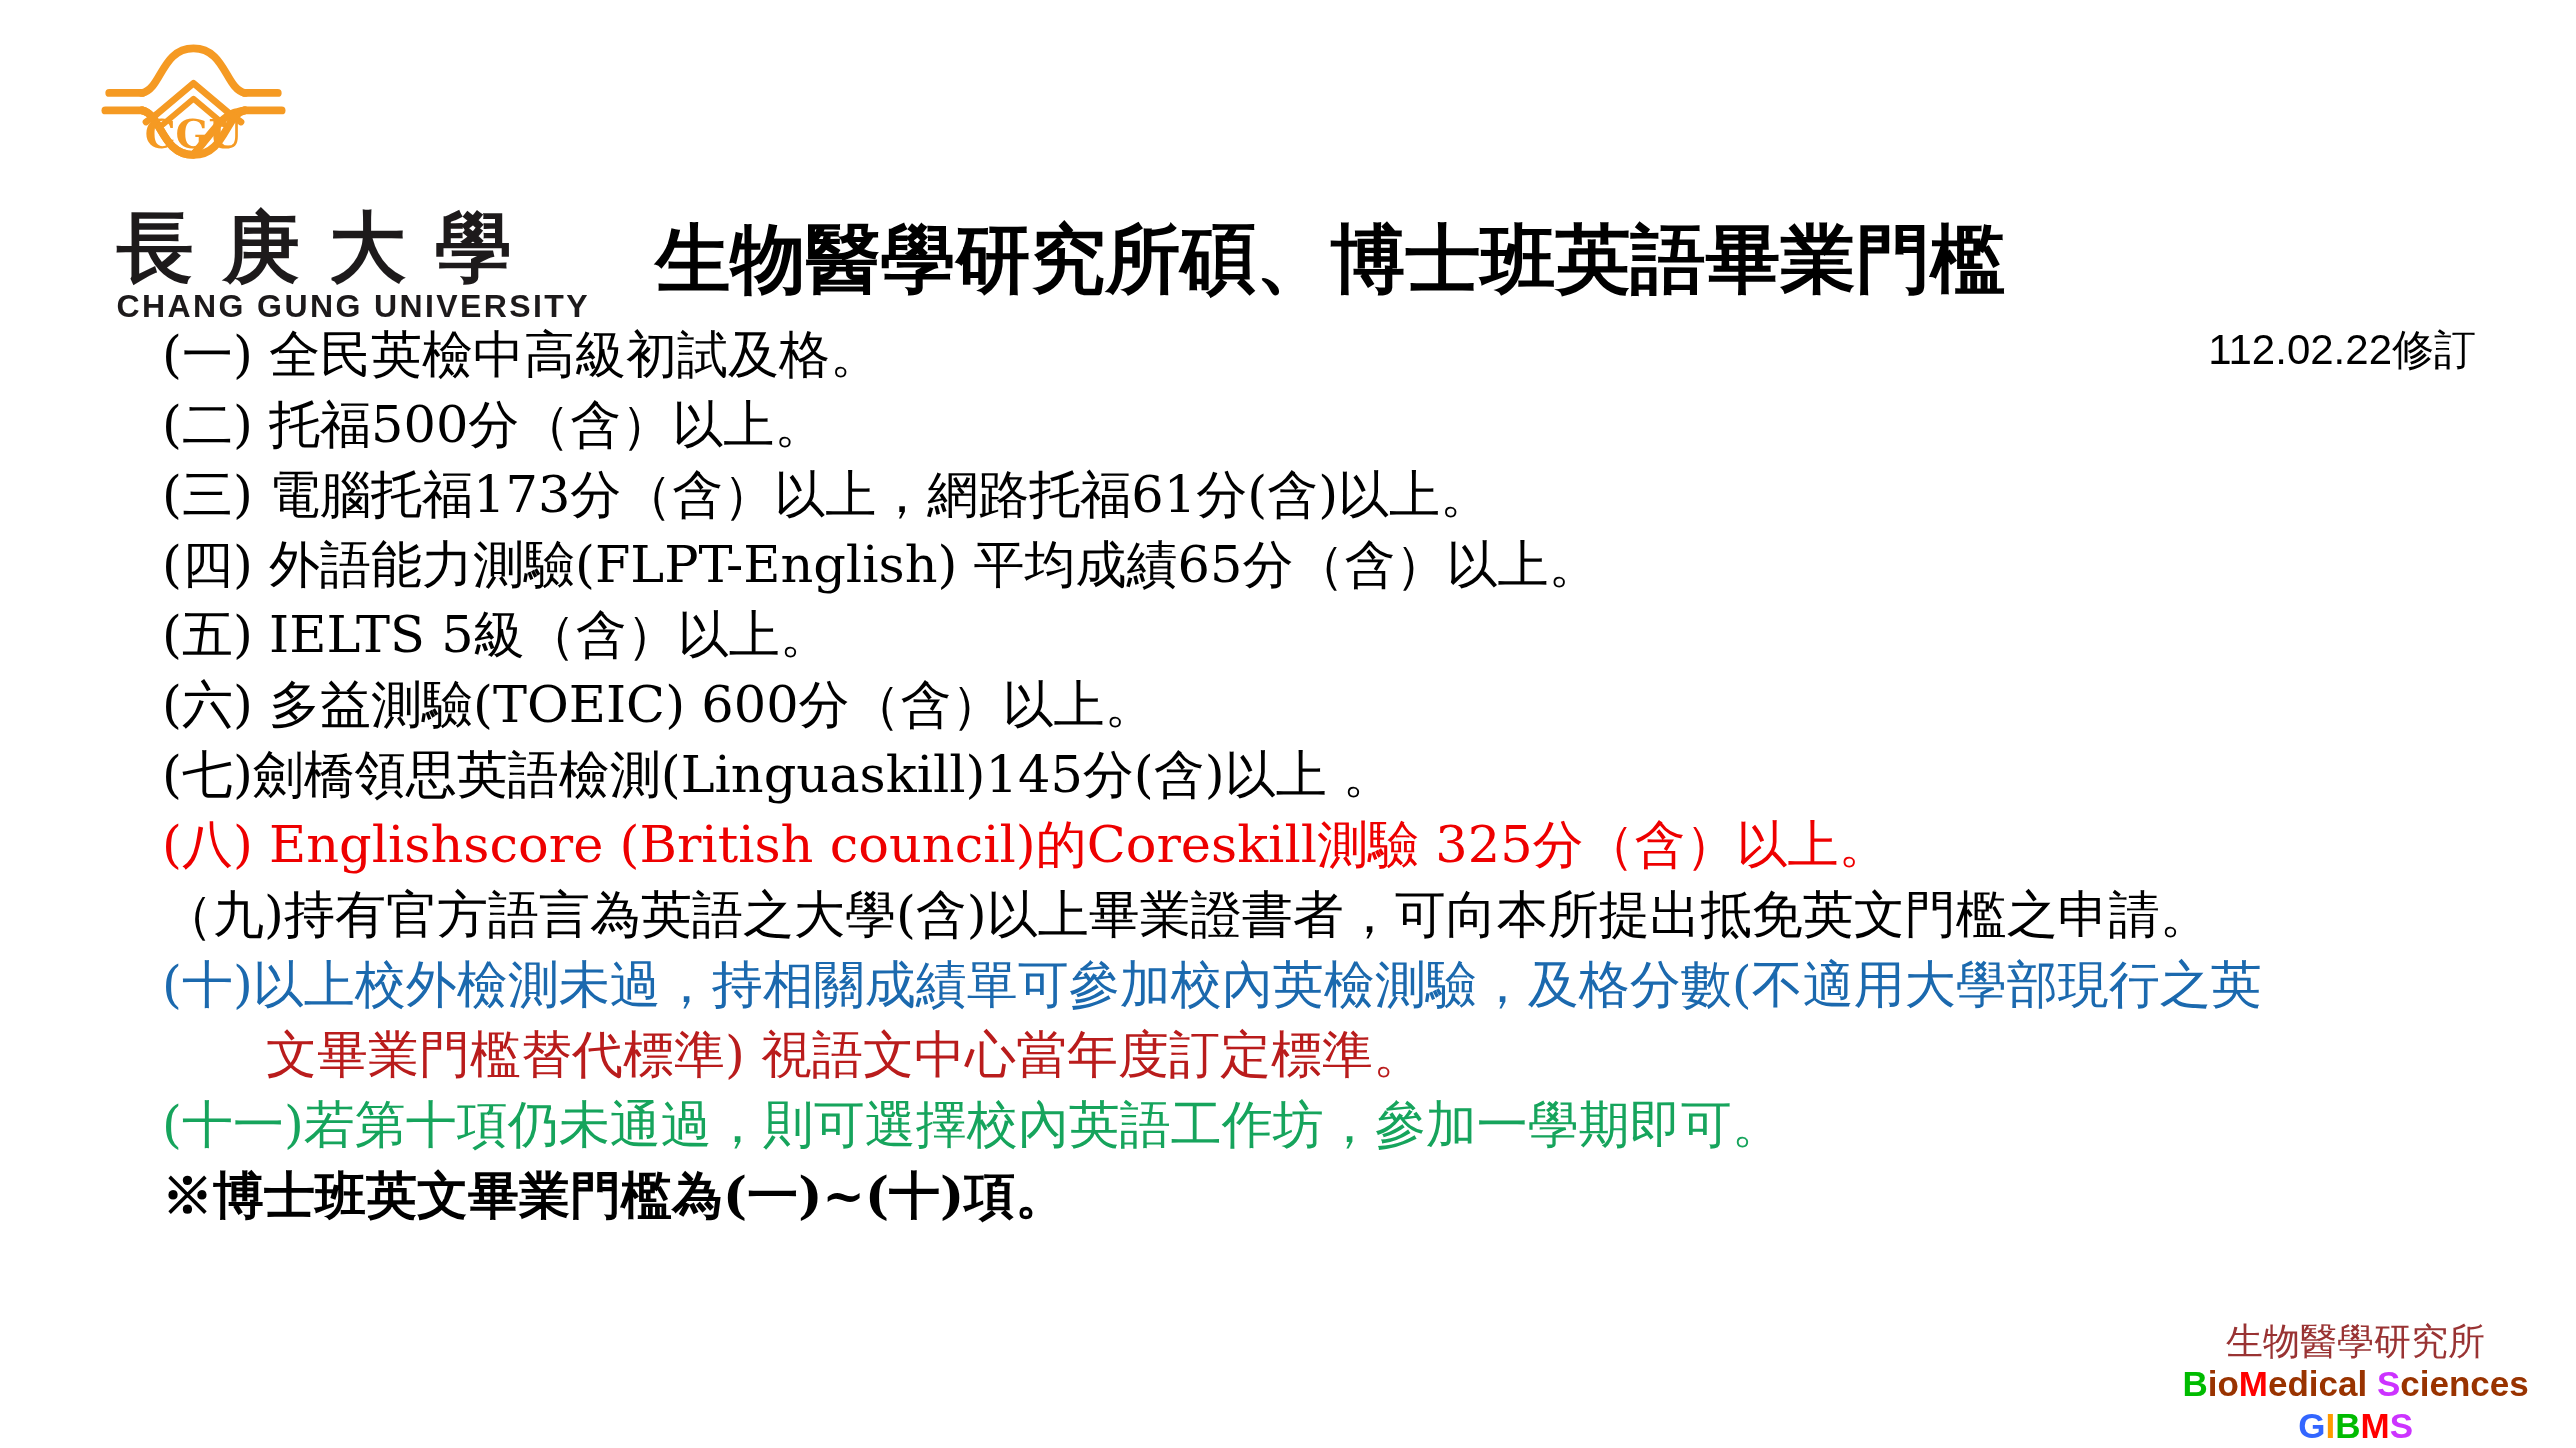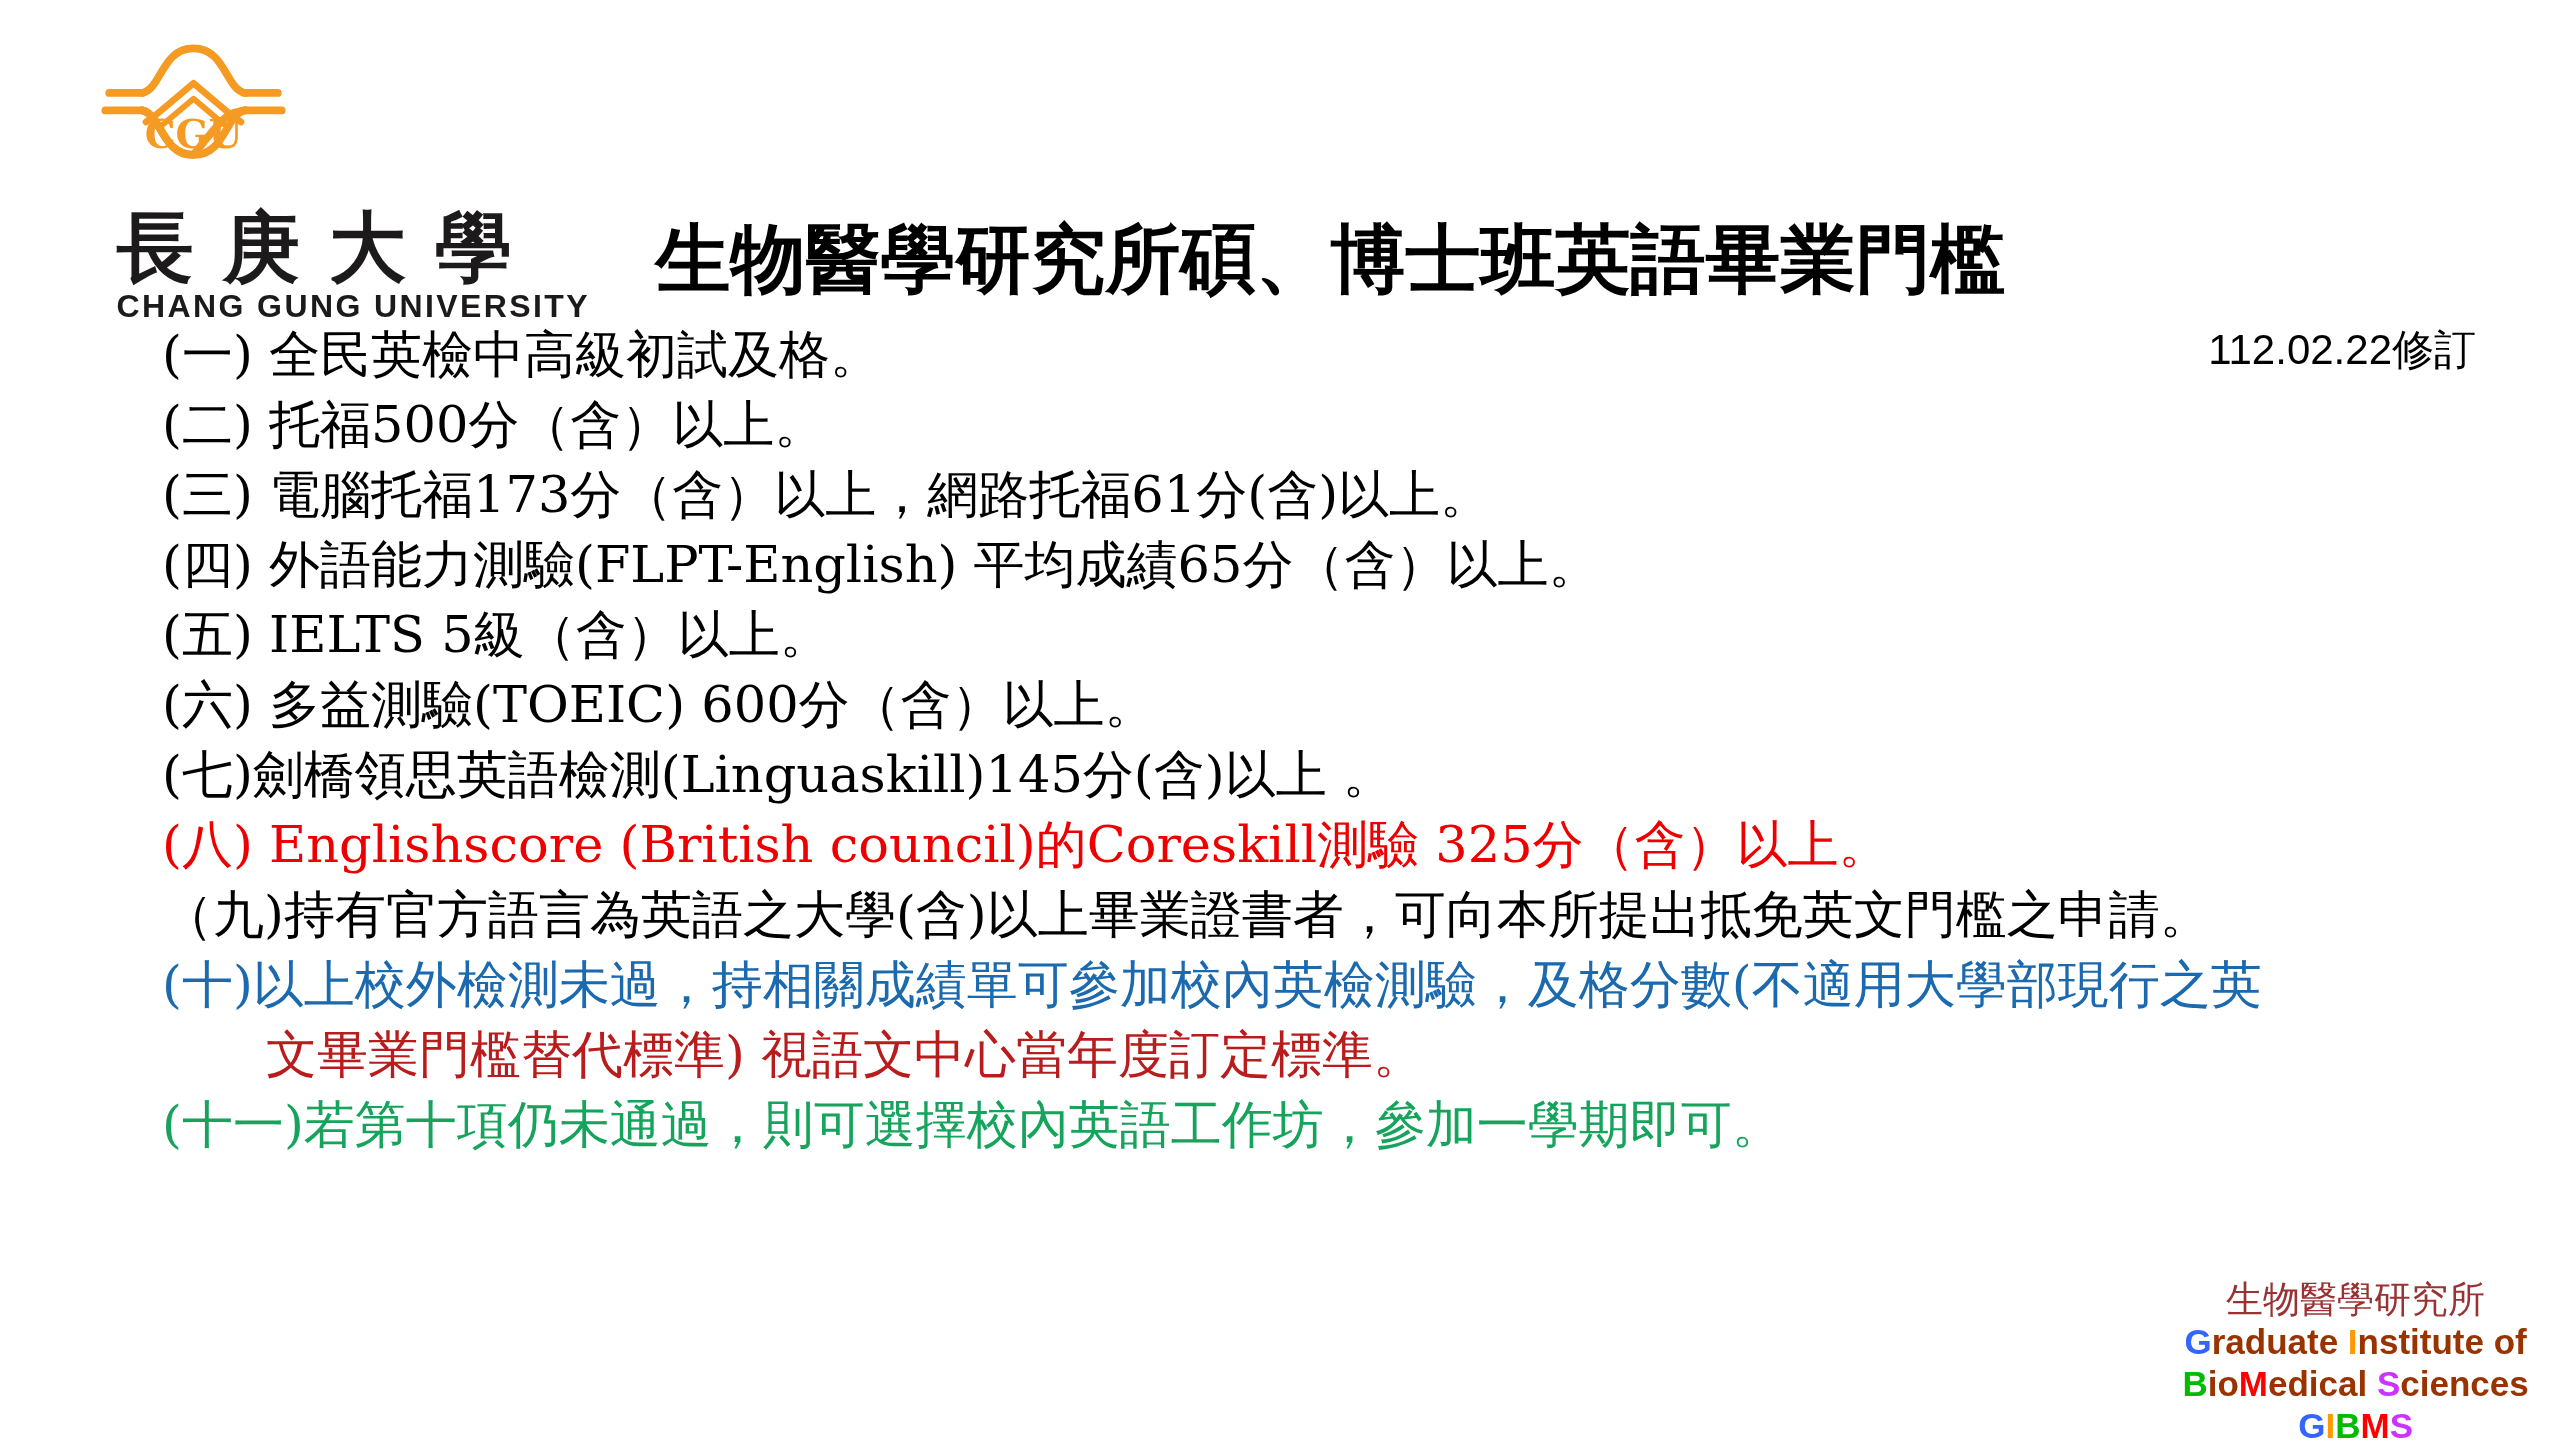--- a/index.html
+++ b/index.html
@@ -90,23 +90,23 @@
     <div class="line"><span style="color: rgb(0, 0, 0);">(三) 電腦托福173分（含）以上，網路托福61分(含)以上。</span></div>
     <div class="line"><span style="color: rgb(0, 0, 0);">(四) 外語能力測驗(FLPT-English) 平均成績65分（含）以上。</span></div>
     <div class="line"><span style="color: rgb(0, 0, 0);">(五) IELTS 5級（含）以上。</span></div>
     <div class="line"><span style="color: rgb(0, 0, 0);">(六) 多益測驗(TOEIC) 600分（含）以上。</span></div>
     <div class="line"><span style="color: rgb(0, 0, 0);">(七)劍橋領思英語檢測(Linguaskill)145分(含)以上 。</span></div>
     <div class="line"><span style="color: rgb(238, 0, 0);">(八) Englishscore (British council)的Coreskill測驗 325分（含）以上。</span></div>
     <div class="line"><span style="color: rgb(0, 0, 0);">（九)持有官方語言為英語之大學(含)以上畢業證書者，可向本所提出抵免英文門檻之申請。</span></div>
     <div class="line"><span style="color: rgb(27, 105, 174);">(十)以上校外檢測未過，持相關成績單可參加校內英檢測驗，及格分數(不適用大學部現行之英</span></div>
     <div class="line" style="padding-left: 104px;"><span style="color: #b91c1c;">文畢業門檻替代標準) 視語文中心當年度訂定標準。</span></div>
     <div class="line"><span style="color: rgb(22, 164, 92);">(十一)若第十項仍未通過，則可選擇校內英語工作坊，參加一學期即可。</span></div>
+    <div class="line bold"><span style="color: rgb(0, 0, 0);">※博士班英文畢業門檻為(一)~(十)項。</span></div>
   </main>
 
 <footer class="footer">
   <div class="footer-cjk" id="footer-cjk" style="color: rgb(153, 51, 51);">生物醫學研究所</div>
   <div id="footer-lines">
-      <div class="footer-line"><span style="color: rgb(51, 102, 255);">G</span><span style="color: rgb(153, 51, 0);">raduate </span><span style="color: rgb(255, 153, 0);">I</span><span style="color: rgb(153, 51, 0);">nstitute of</span></div>
       <div class="footer-line"><span style="color: rgb(0, 187, 0);">B</span><span style="color: rgb(153, 51, 0);">io</span><span style="color: rgb(255, 0, 0);">M</span><span style="color: rgb(153, 51, 0);">edical </span><span style="color: rgb(204, 51, 255);">S</span><span style="color: rgb(153, 51, 0);">ciences</span></div>
       <div class="footer-line"><span style="color: rgb(51, 102, 255);">G</span><span style="color: rgb(255, 153, 0);">I</span><span style="color: rgb(0, 187, 0);">B</span><span style="color: rgb(255, 0, 0);">M</span><span style="color: rgb(204, 51, 255);">S</span></div>
     </div>
 </footer>
 
 
 </body></html>

